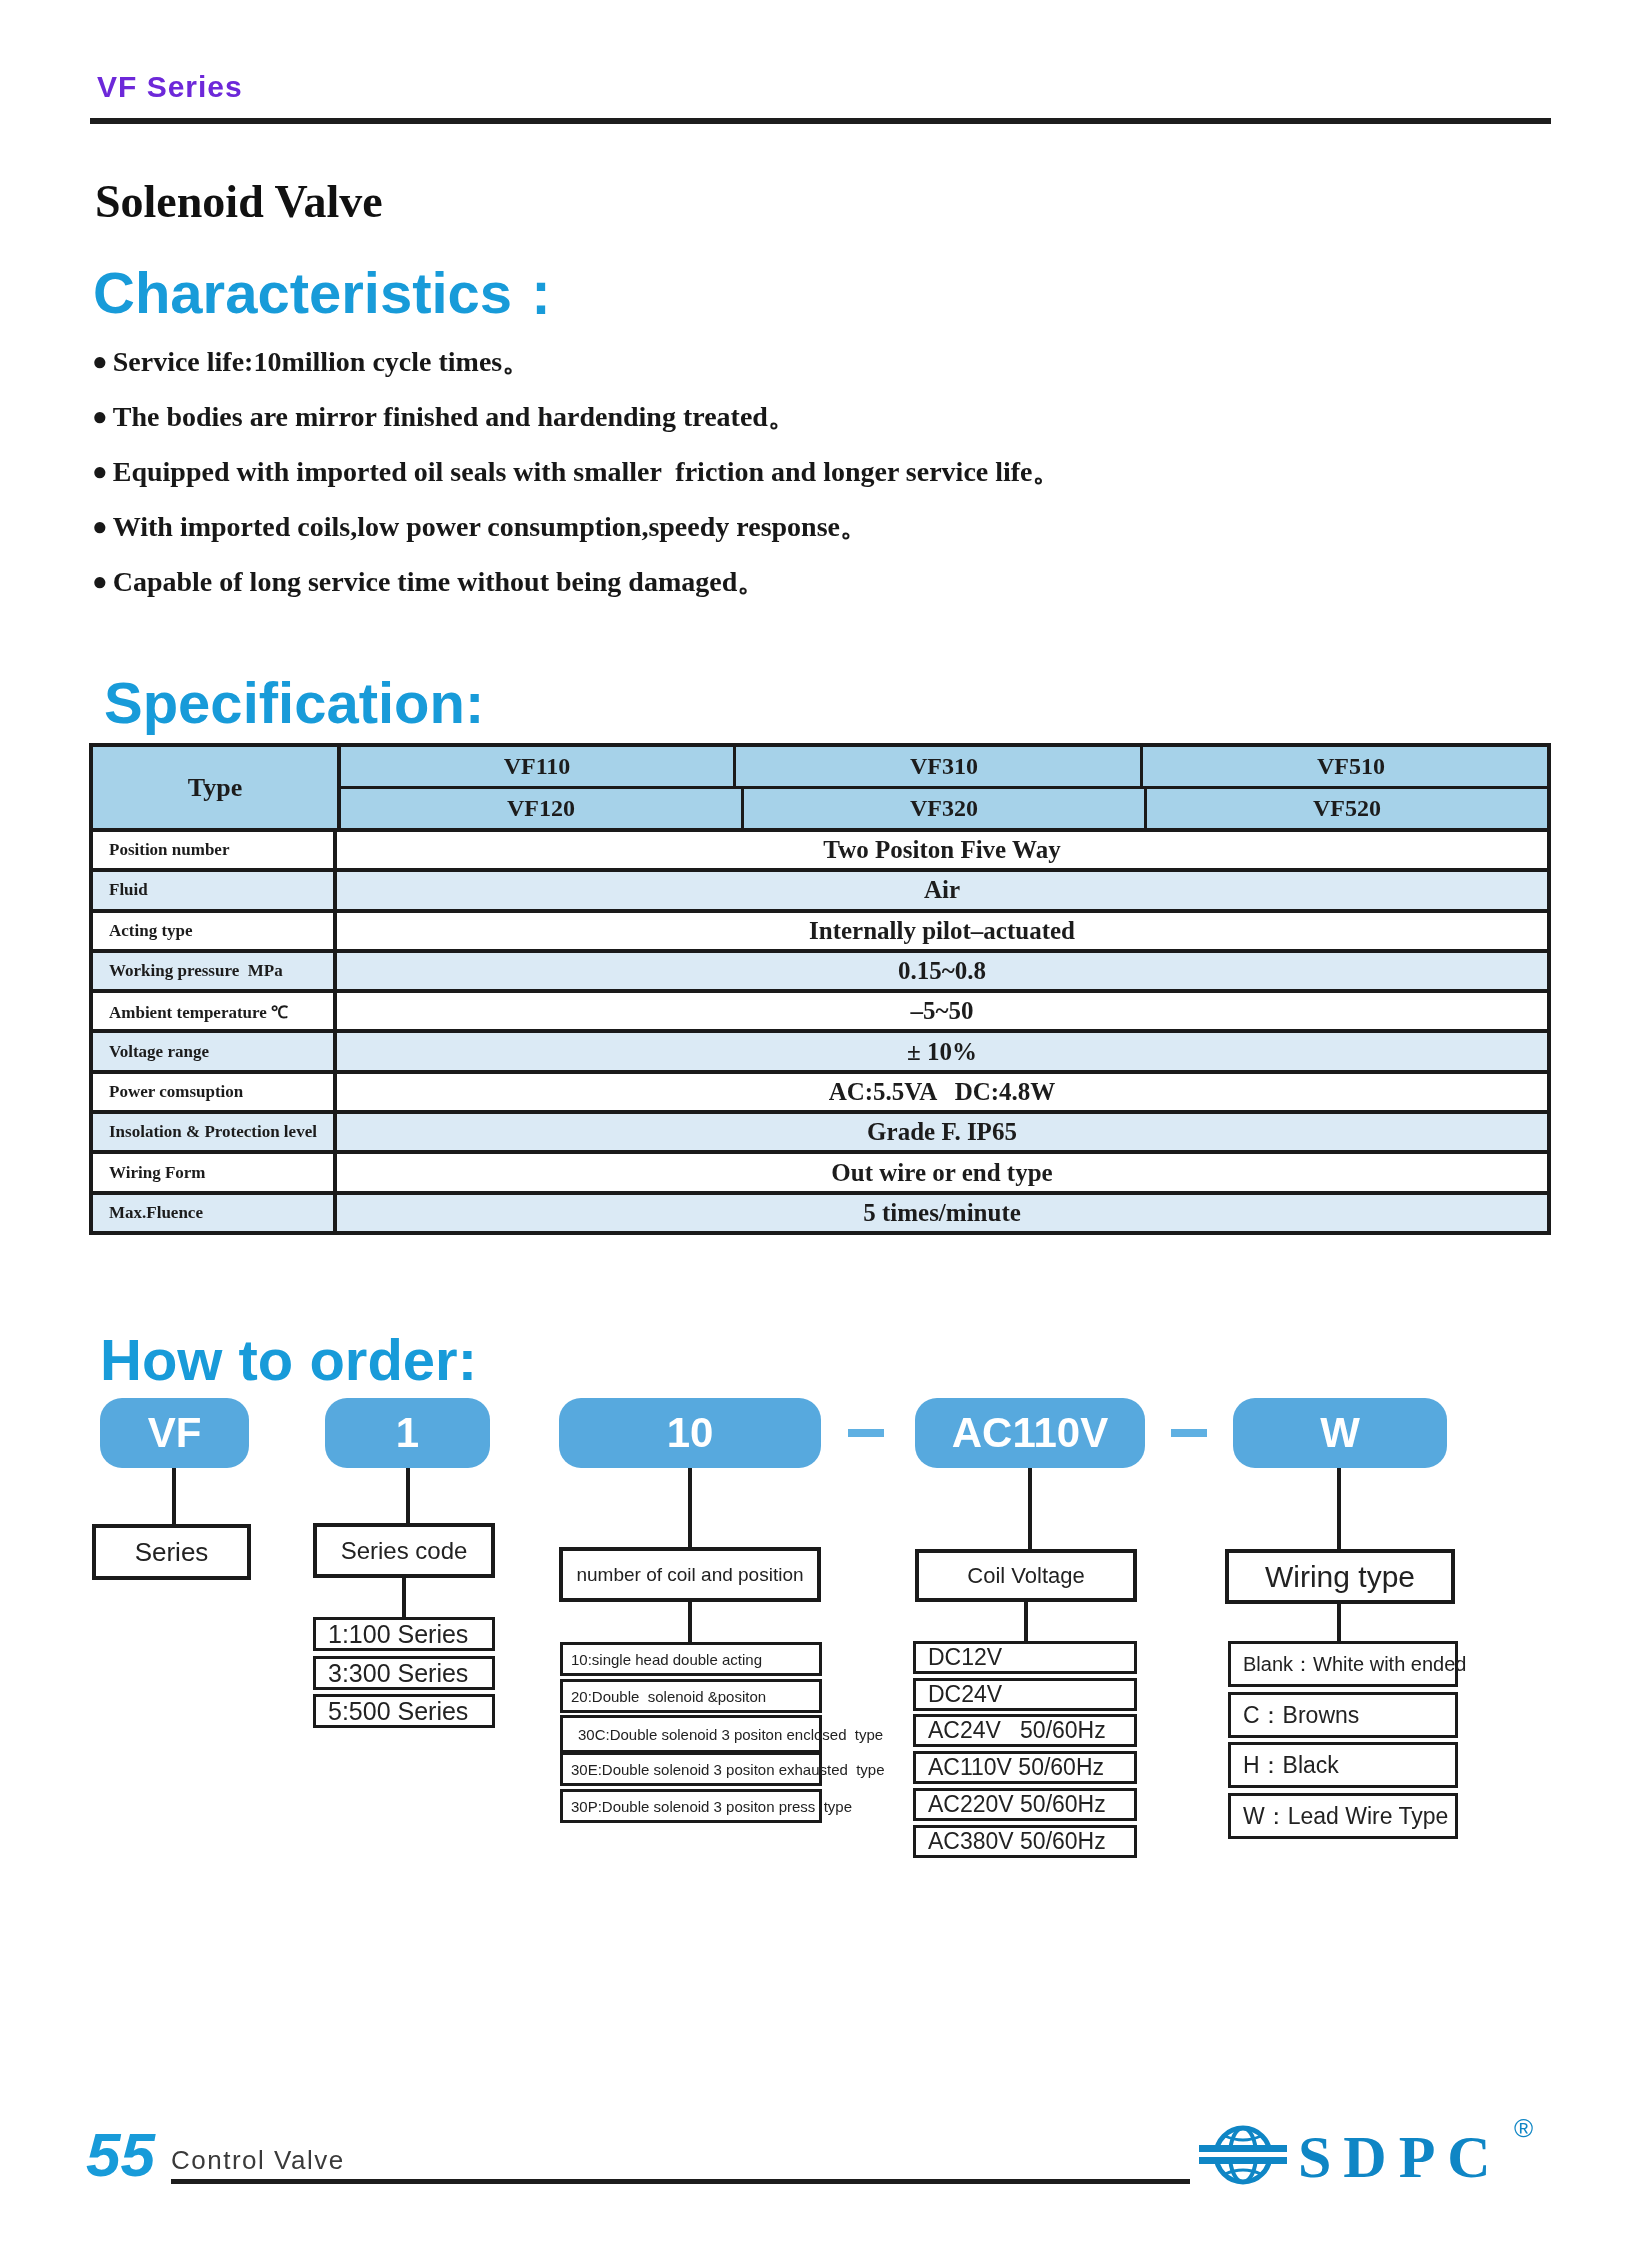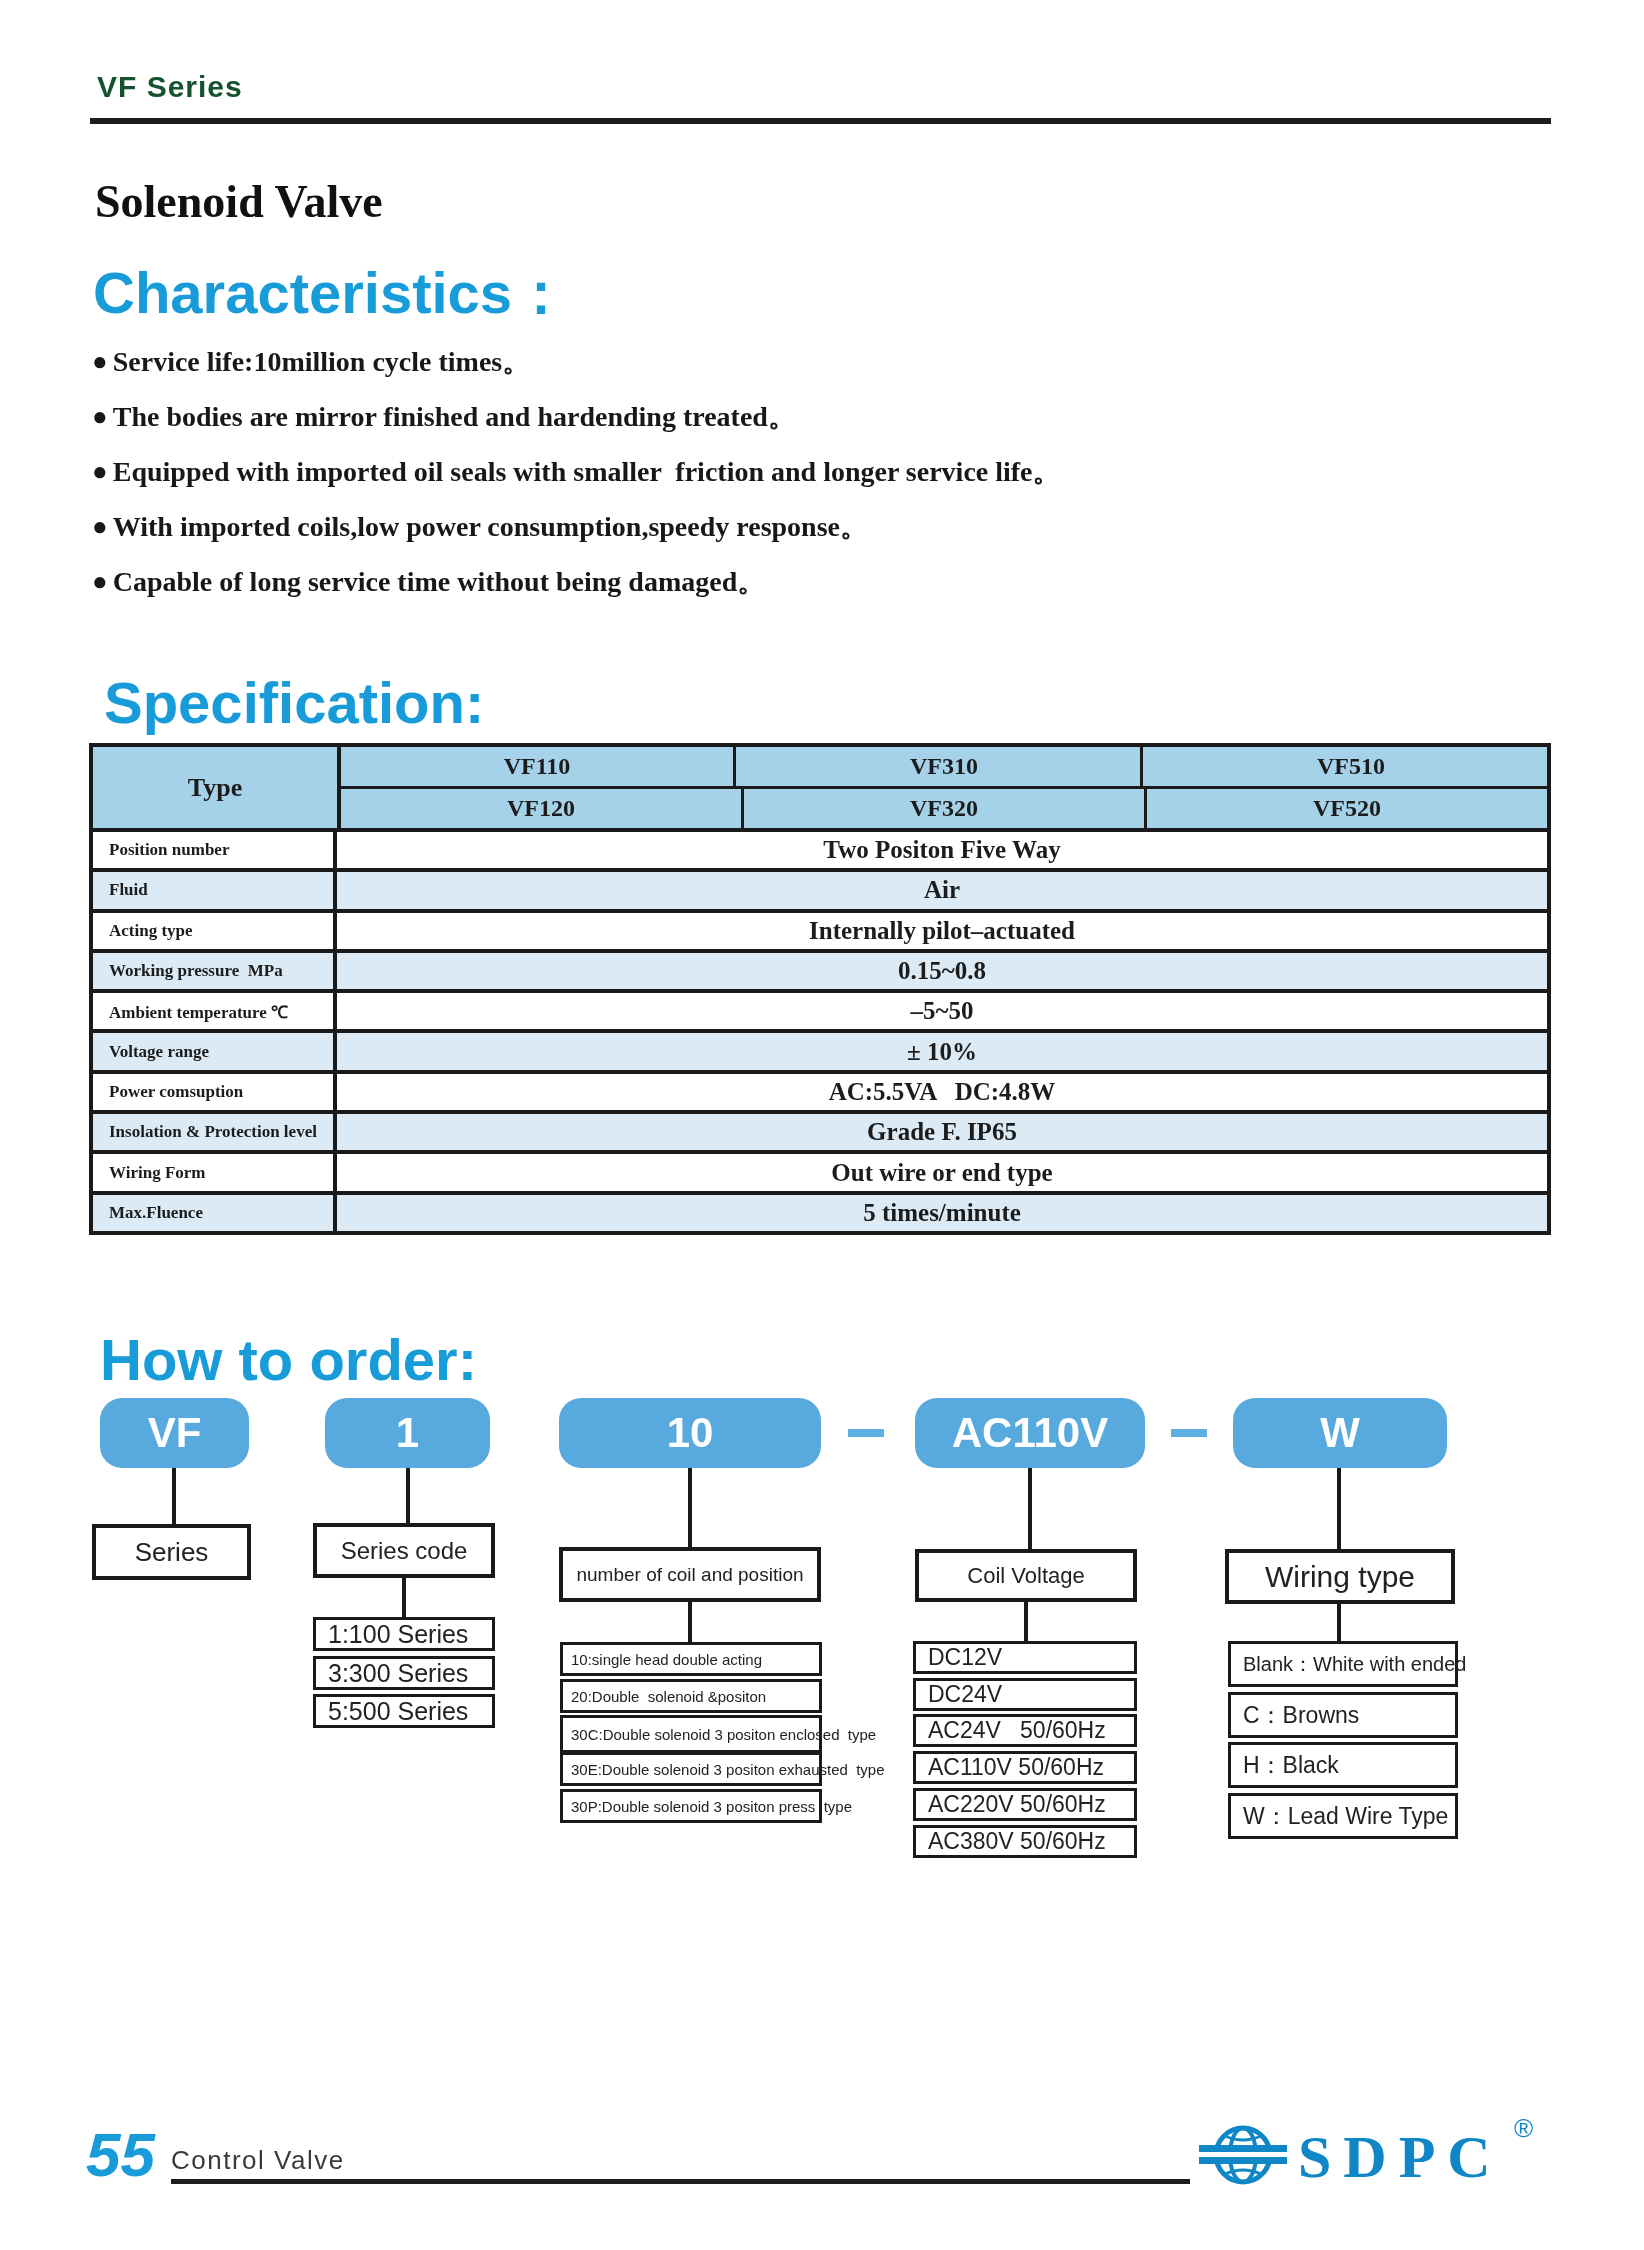--- a/index.html
+++ b/index.html
@@ -7,21 +7,21 @@
     position:relative;
     width:1645px;height:2251px;
     background:#ffffff;
     font-family:"Liberation Serif", serif;
     color:#1c1c1c;
     overflow:hidden;
   }
   .abs{position:absolute;}
 
   
-  .vf-series{left:97px;top:70px;font-family:"Liberation Sans",sans-serif;font-weight:bold;font-size:30px;color:#14532d;letter-spacing:1px;}
+  .vf-series{left:97px;top:70px;font-family:"Liberation Sans",sans-serif;font-weight:bold;font-size:30px;color:#6d28d9;letter-spacing:1px;}
   .header-rule{left:90px;top:118px;width:1461px;height:6px;background:#1d1d1d;}
   .doc-title{left:95px;top:175px;font-size:46px;font-weight:bold;color:#111;}
 
   .blue-heading{font-family:"Liberation Sans",sans-serif;font-weight:bold;font-size:58px;color:#189bd9;}
 
   
   .bullets{left:92px;top:334px;}
   .bullet-item{height:55px;display:flex;align-items:center;font-weight:bold;font-size:28px;white-space:pre;color:#181818;}
   .bullet-dot{font-size:26px;margin-right:5px;line-height:1;}
 
@@ -192,21 +192,21 @@
   <div class="abs vline" style="left:688px;top:1602px;height:40px;"></div>
   <div class="abs vline" style="left:1024px;top:1602px;height:39px;"></div>
   <div class="abs vline" style="left:1337px;top:1604px;height:37px;"></div>
 
   <div class="abs opt" style="left:313px;top:1617px;width:182px;height:34px;font-size:25px;">1:100 Series</div>
   <div class="abs opt" style="left:313px;top:1656px;width:182px;height:34px;font-size:25px;">3:300 Series</div>
   <div class="abs opt" style="left:313px;top:1694px;width:182px;height:34px;font-size:25px;">5:500 Series</div>
 
   <div class="abs opt" style="left:560px;top:1642px;width:262px;height:34px;font-size:15px;padding-left:8px;">10:single head double acting</div>
   <div class="abs opt" style="left:560px;top:1679px;width:262px;height:34px;font-size:15px;padding-left:8px;">20:Double  solenoid &amp;positon</div>
-  <div class="abs opt" style="left:560px;top:1715px;width:262px;height:38px;font-size:15px;padding-left:8px;">30C:Double solenoid 3 positon enclosed  type</div>
+  <div class="abs opt" style="left:560px;top:1715px;width:262px;height:38px;font-size:15px;padding-left:15px;">30C:Double solenoid 3 positon enclosed  type</div>
   <div class="abs opt" style="left:560px;top:1752px;width:262px;height:34px;font-size:15px;padding-left:8px;">30E:Double solenoid 3 positon exhausted  type</div>
   <div class="abs opt" style="left:560px;top:1789px;width:262px;height:34px;font-size:15px;padding-left:8px;">30P:Double solenoid 3 positon press  type</div>
 
   <div class="abs opt" style="left:913px;top:1641px;width:224px;height:33px;font-size:23px;">DC12V</div>
   <div class="abs opt" style="left:913px;top:1678px;width:224px;height:33px;font-size:23px;">DC24V</div>
   <div class="abs opt" style="left:913px;top:1714px;width:224px;height:33px;font-size:23px;">AC24V   50/60Hz</div>
   <div class="abs opt" style="left:913px;top:1751px;width:224px;height:33px;font-size:23px;">AC110V 50/60Hz</div>
   <div class="abs opt" style="left:913px;top:1788px;width:224px;height:33px;font-size:23px;">AC220V 50/60Hz</div>
   <div class="abs opt" style="left:913px;top:1825px;width:224px;height:33px;font-size:23px;">AC380V 50/60Hz</div>
 

